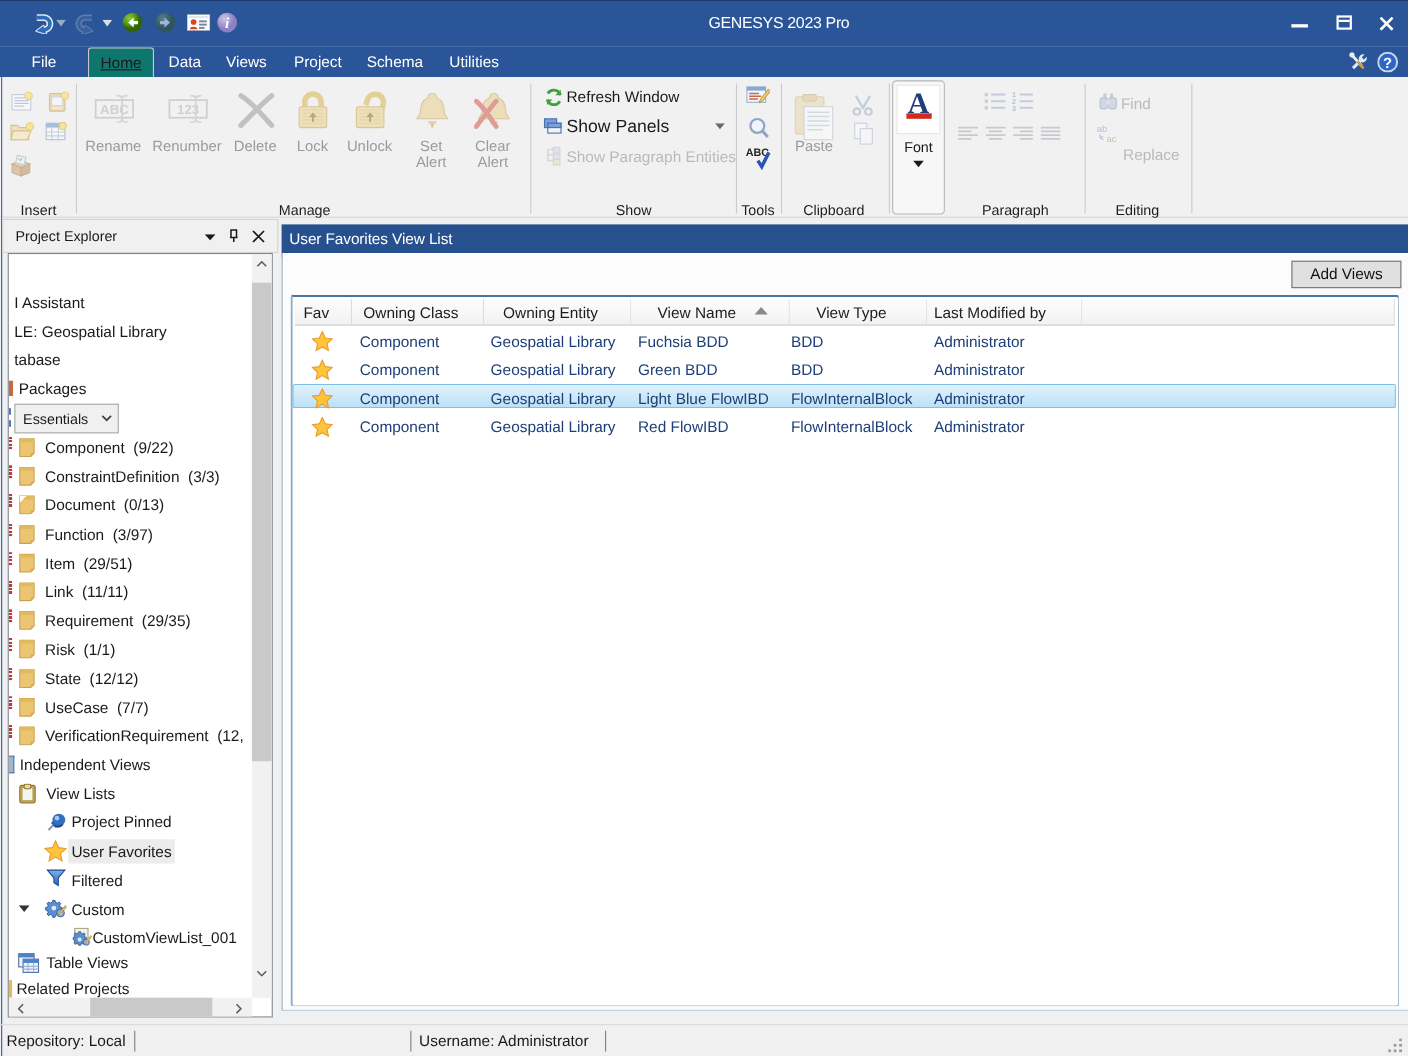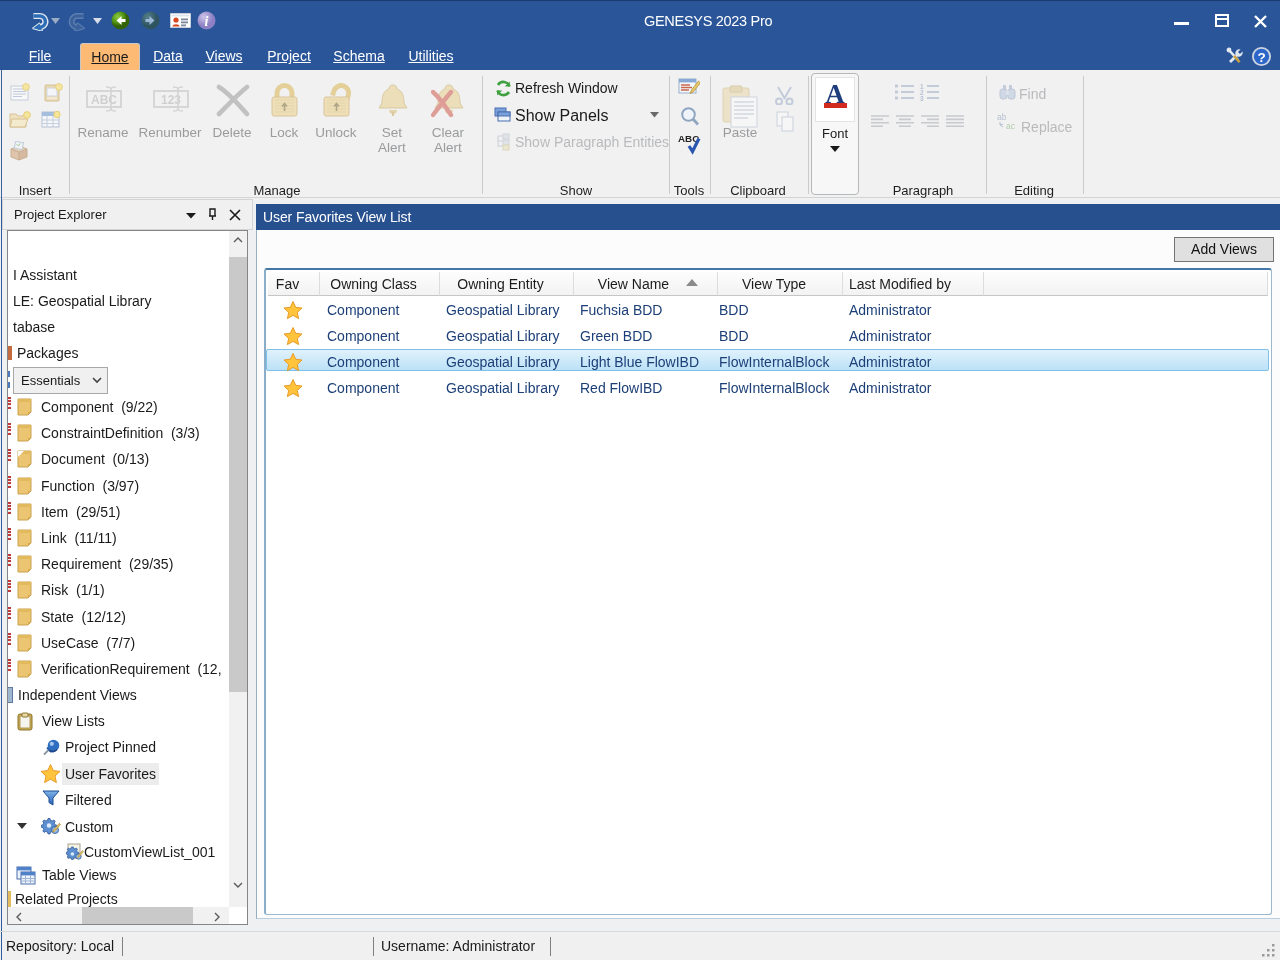--- a/index.html
+++ b/index.html
@@ -1,22 +1,22 @@
 <!DOCTYPE html>
 <html><head>
 <meta charset="utf-8">
 <style>
   * { margin:0; padding:0; box-sizing:border-box; }
   html,body { width:1280px; height:960px; overflow:hidden; }
   body { font-family:"Liberation Sans", sans-serif; position:relative; background:#f0f0f0; }
   .abs { position:absolute; }
   #titlebar { left:0; top:0; width:1280px; height:42px; background:#2a5699; border-top:1px solid #1b3a6d; }
   #tabrow { left:0; top:42px; width:1280px; height:28px; background:#2a5699; }
-  .tab { position:absolute; top:0; height:28px; color:#fff; font-size:14px; line-height:28px; text-align:center;text-decoration:underline; }
-  #hometab { position:absolute; left:80px; top:1px; width:60px; height:28px; background:#fdba74; border-radius:3px 3px 0 0; color:#1a1a1a; font-size:14px; line-height:27px; text-align:center; border:1px solid #c8c8c8; border-bottom:none;text-decoration:underline; }
+  .tab { position:absolute; top:0; height:28px; color:#fff; font-size:14px; line-height:28px; text-align:center; }
+  #hometab { position:absolute; left:80px; top:1px; width:60px; height:28px; background:#0f766e; border-radius:3px 3px 0 0; color:#1a1a1a; font-size:14px; line-height:27px; text-align:center; border:1px solid #c8c8c8; border-bottom:none;text-decoration:underline; }
   #ribbon { left:0; top:70px; width:1280px; height:128px; background:#f1f1f2; border-bottom:1px solid #d4d4d4; }
   .gsep { position:absolute; top:6px; width:1px; height:118px; background:#c9cacb; }
   .glabel { position:absolute; top:113px; width:120px; text-align:center; font-size:13px; color:#1e1e1e; }
   .btnlabel { position:absolute; font-size:13.5px; color:#9a9b9c; text-align:center; }
   #content { left:0; top:198px; width:1280px; height:733px; background:#eef0f1; }
   
   #pehead { left:2px; top:1px; width:251px; height:31px; background:#f0f0f0; border:1px solid #d4d4d4;text-decoration:underline; }
   #tree { left:7px; top:32px; width:241px; height:695px; background:#ffffff; border:1px solid #838589; font-size:14px; color:#1a1a1a; overflow:hidden; }
   .trow { position:absolute; height:26px; line-height:26px; white-space:nowrap; }
   
@@ -315,21 +315,21 @@
       <rect x="2" y="6" width="7" height="10" rx="2.5" fill="#a9bbd6" stroke="#7e93b4"></rect>
       <rect x="10" y="6" width="7" height="10" rx="2.5" fill="#a9bbd6" stroke="#7e93b4"></rect>
       <rect x="8" y="8" width="3" height="4" fill="#c4d2e6"></rect>
     </svg>
   <div class="abs" style="left:1019px;top:16px;font-size:14px;color:#b9babc">Find</div>
   <svg class="abs" style="left:997px;top:42px;opacity:.55" width="21" height="19">
       <text x="0" y="8" font-size="8.5" fill="#8496b3">ab</text>
       <text x="9" y="17" font-size="8.5" fill="#7ab06a">ac</text>
       <path d="M3 10 v3 l3 2 m-3 -2 l3 -1" stroke="#8496b3" fill="none"></path>
     </svg>
-  <div class="abs" style="left:1021px;top:49px;font-size:14px;color:#b9babc">Replace</div>
+  <div class="abs" style="left:1021px;top:62px;font-size:14px;color:#b9babc">Replace</div>
 </div>
 
 <div class="abs" id="content">
     <div class="abs" style="left:1px;top:0;width:1px;height:733px;background:#2e5c9e"></div>
   <div class="abs" id="pehead">
     <div class="abs" style="left:11px;top:0;height:30px;line-height:30px;font-size:13px;color:#1a1a1a">Project Explorer</div>
     <svg class="abs" style="left:183px;top:13px" width="10" height="6">
         <path d="M0 0 h10 l-5 5.5 z" fill="#1a1a1a"></path>
       </svg>
     <svg class="abs" style="left:204px;top:7px" width="12" height="15">

